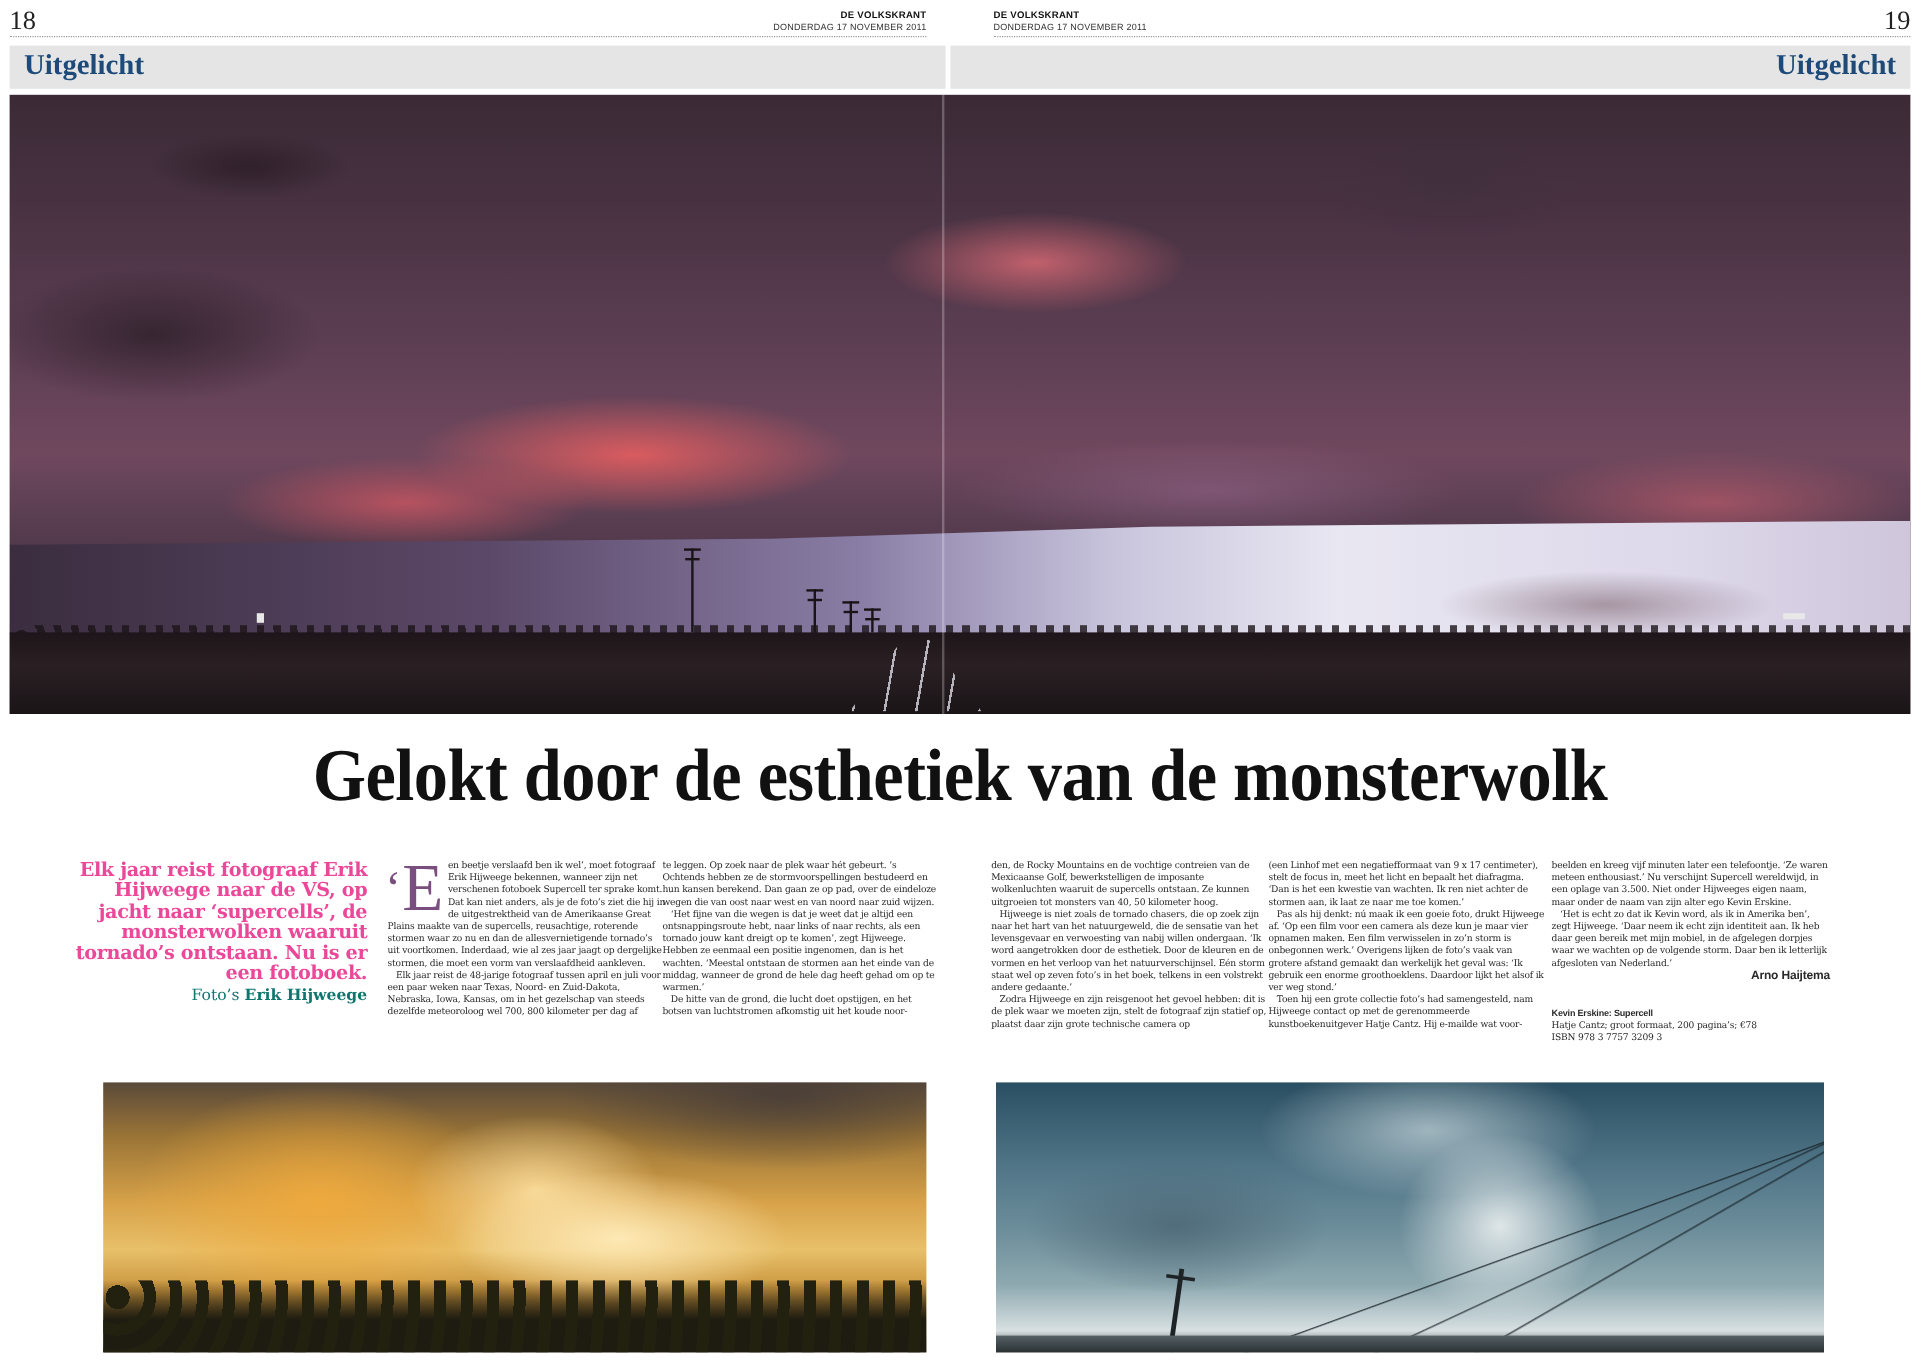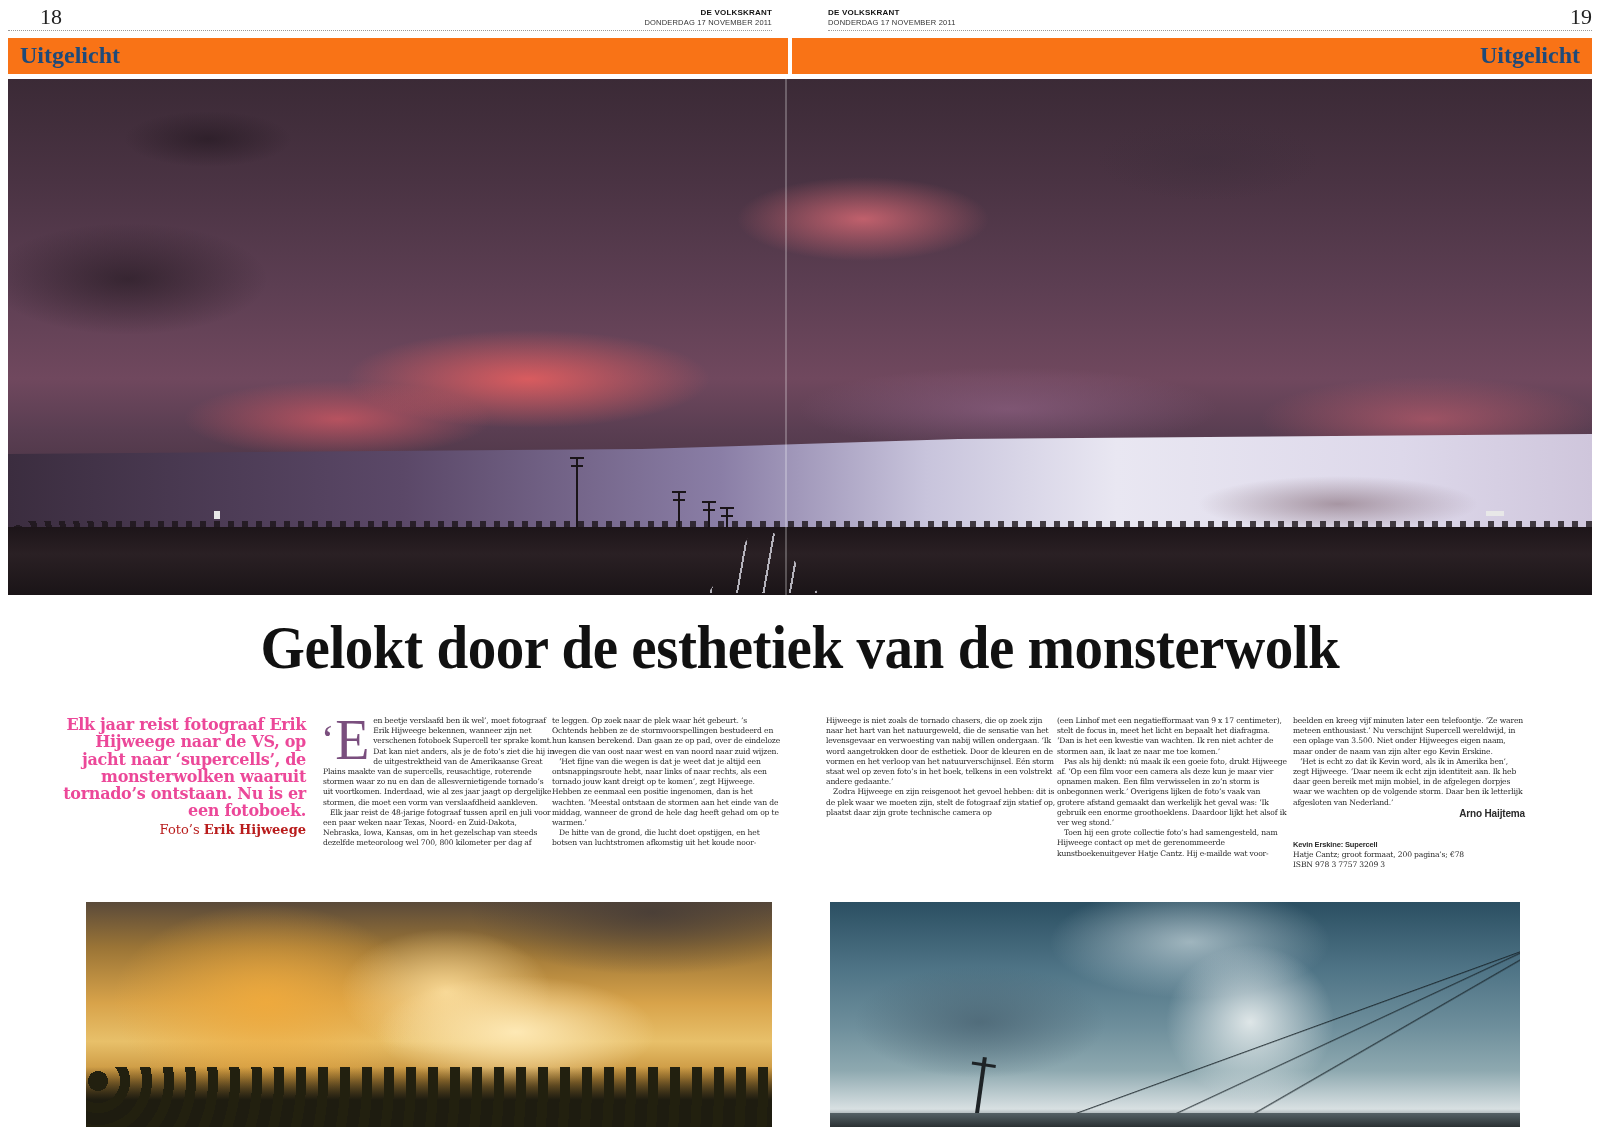--- a/index.html
+++ b/index.html
@@ -1,32 +1,32 @@
 <!DOCTYPE html>
 <html><head>
 <meta charset="utf-8">
 <style>
   * { box-sizing: border-box; margin: 0; padding: 0; }
   html, body { width: 1600px; height: 1137px; background: #ffffff; overflow: hidden; }
   body { position: relative; font-family: "DejaVu Serif", serif; color: #1a1a1a; }
 
   
   .page-num { position: absolute; top: 4px; font-family: "Liberation Serif", serif; font-size: 22px; color: #222; }
-  .page-num.left { left: 8px; margin-left: 32px; }
+  .page-num.left { left: 8px; }
   .page-num.right { right: 8px; }
   .masthead { position: absolute; top: 8px; font-family: "Liberation Sans", sans-serif; line-height: 10px; }
   .masthead.left { right: 828px; text-align: right; }
   .masthead.right { left: 828px; text-align: left; }
   .masthead .paper { font-size: 8px; font-weight: bold; color: #111; letter-spacing: 0.2px; }
   .masthead .date { font-size: 7.5px; color: #333; letter-spacing: 0.2px; }
   .dotted { position: absolute; top: 30px; height: 0; border-top: 1px dotted #999; }
   .dotted.left { left: 8px; width: 764px; }
   .dotted.right { left: 828px; width: 764px; }
 
-  .section-band { position: absolute; top: 38px; height: 36px; background: #f97316; }
+  .section-band { position: absolute; top: 38px; height: 36px; background: #e5e5e5; }
   .section-band.left { left: 8px; width: 780px; }
   .section-band.right { left: 792px; width: 800px; }
   .section-title { position: absolute; top: 4px; font-family: "Liberation Serif", serif; font-weight: bold; font-size: 24px; color: #1e4a7a; }
   .section-band.left .section-title { left: 12px; }
   .section-band.right .section-title { right: 12px; }
 
   
   .hero { position: absolute; left: 8px; top: 79px; width: 1584px; height: 516px; overflow: hidden;
     background:
       radial-gradient(ellipse 180px 60px at 855px 140px, rgba(230,110,120,0.75), transparent 70%),
@@ -62,21 +62,21 @@
   .fold { position: absolute; left: 785px; top: 79px; width: 2px; height: 516px; background: rgba(255,255,255,0.25); }
 
   
   .headline { position: absolute; left: 0; width: 1600px; top: 612px; text-align: center;
     font-family: "Liberation Serif", serif; font-size: 62px; color: #111; letter-spacing: -0.5px; transform: scaleX(0.92); }
 
   
   .intro { position: absolute; left: 60px; width: 246px; top: 716px; text-align: right;
     font-family: "DejaVu Serif", serif; font-size: 16px; line-height: 17.3px; color: #ec4899; letter-spacing: -0.3px; font-weight: bold; }
   .credit { position: absolute; left: 60px; width: 246px; top: 822px; text-align: right;
-    font-family: "DejaVu Serif", serif; font-size: 13px; color: #b91c1c; }
+    font-family: "DejaVu Serif", serif; font-size: 13px; color: #0f766e; }
   .credit b { font-weight: bold; }
 
   
   .col { position: absolute; top: 716px; width: 232px; font-family: "DejaVu Serif", serif; font-size: 7.6px; line-height: 10.2px; color: #2a2a2a; letter-spacing: -0.15px; }
   .col p { text-indent: 0; }
   .col p + p { text-indent: 7px; }
   .c1 { left: 323px; }
   .c2 { left: 552px; }
   .c3 { left: 826px; }
   .c4 { left: 1057px; }
@@ -169,20 +169,21 @@
   <p>Elk jaar reist de 48-jarige fotograaf tussen april en juli voor een paar weken naar Texas, Noord- en Zuid-Dakota, Nebraska, Iowa, Kansas, om in het gezelschap van steeds dezelfde meteoroloog wel 700, 800 kilometer per dag af</p>
 </div>
 
 <div class="col c2">
   <p style="text-indent:0">te leggen. Op zoek naar de plek waar hét gebeurt. ’s Ochtends hebben ze de stormvoorspellingen bestudeerd en hun kansen berekend. Dan gaan ze op pad, over de eindeloze wegen die van oost naar west en van noord naar zuid wijzen.</p>
   <p>‘Het fijne van die wegen is dat je weet dat je altijd een ontsnappingsroute hebt, naar links of naar rechts, als een tornado jouw kant dreigt op te komen’, zegt Hijweege. Hebben ze eenmaal een positie ingenomen, dan is het wachten. ‘Meestal ontstaan de stormen aan het einde van de middag, wanneer de grond de hele dag heeft gehad om op te warmen.’</p>
   <p>De hitte van de grond, die lucht doet opstijgen, en het botsen van luchtstromen afkomstig uit het koude noor-</p>
 </div>
 
 <div class="col c3">
+  <p style="text-indent:0">den, de Rocky Mountains en de vochtige contreien van de Mexicaanse Golf, bewerkstelligen de imposante wolkenluchten waaruit de supercells ontstaan. Ze kunnen uitgroeien tot monsters van 40, 50 kilometer hoog.</p>
   <p>Hijweege is niet zoals de tornado chasers, die op zoek zijn naar het hart van het natuurgeweld, die de sensatie van het levensgevaar en verwoesting van nabij willen ondergaan. ‘Ik word aangetrokken door de esthetiek. Door de kleuren en de vormen en het verloop van het natuurverschijnsel. Eén storm staat wel op zeven foto’s in het boek, telkens in een volstrekt andere gedaante.’</p>
   <p>Zodra Hijweege en zijn reisgenoot het gevoel hebben: dit is de plek waar we moeten zijn, stelt de fotograaf zijn statief op, plaatst daar zijn grote technische camera op</p>
 </div>
 
 <div class="col c4">
   <p style="text-indent:0">(een Linhof met een negatiefformaat van 9 x 17 centimeter), stelt de focus in, meet het licht en bepaalt het diafragma. ‘Dan is het een kwestie van wachten. Ik ren niet achter de stormen aan, ik laat ze naar me toe komen.’</p>
   <p>Pas als hij denkt: nú maak ik een goeie foto, drukt Hijweege af. ‘Op een film voor een camera als deze kun je maar vier opnamen maken. Een film verwisselen in zo’n storm is onbegonnen werk.’ Overigens lijken de foto’s vaak van grotere afstand gemaakt dan werkelijk het geval was: ‘Ik gebruik een enorme groothoeklens. Daardoor lijkt het alsof ik ver weg stond.’</p>
   <p>Toen hij een grote collectie foto’s had samengesteld, nam Hijweege contact op met de gerenommeerde kunstboekenuitgever Hatje Cantz. Hij e-mailde wat voor-</p>
 </div>
 

